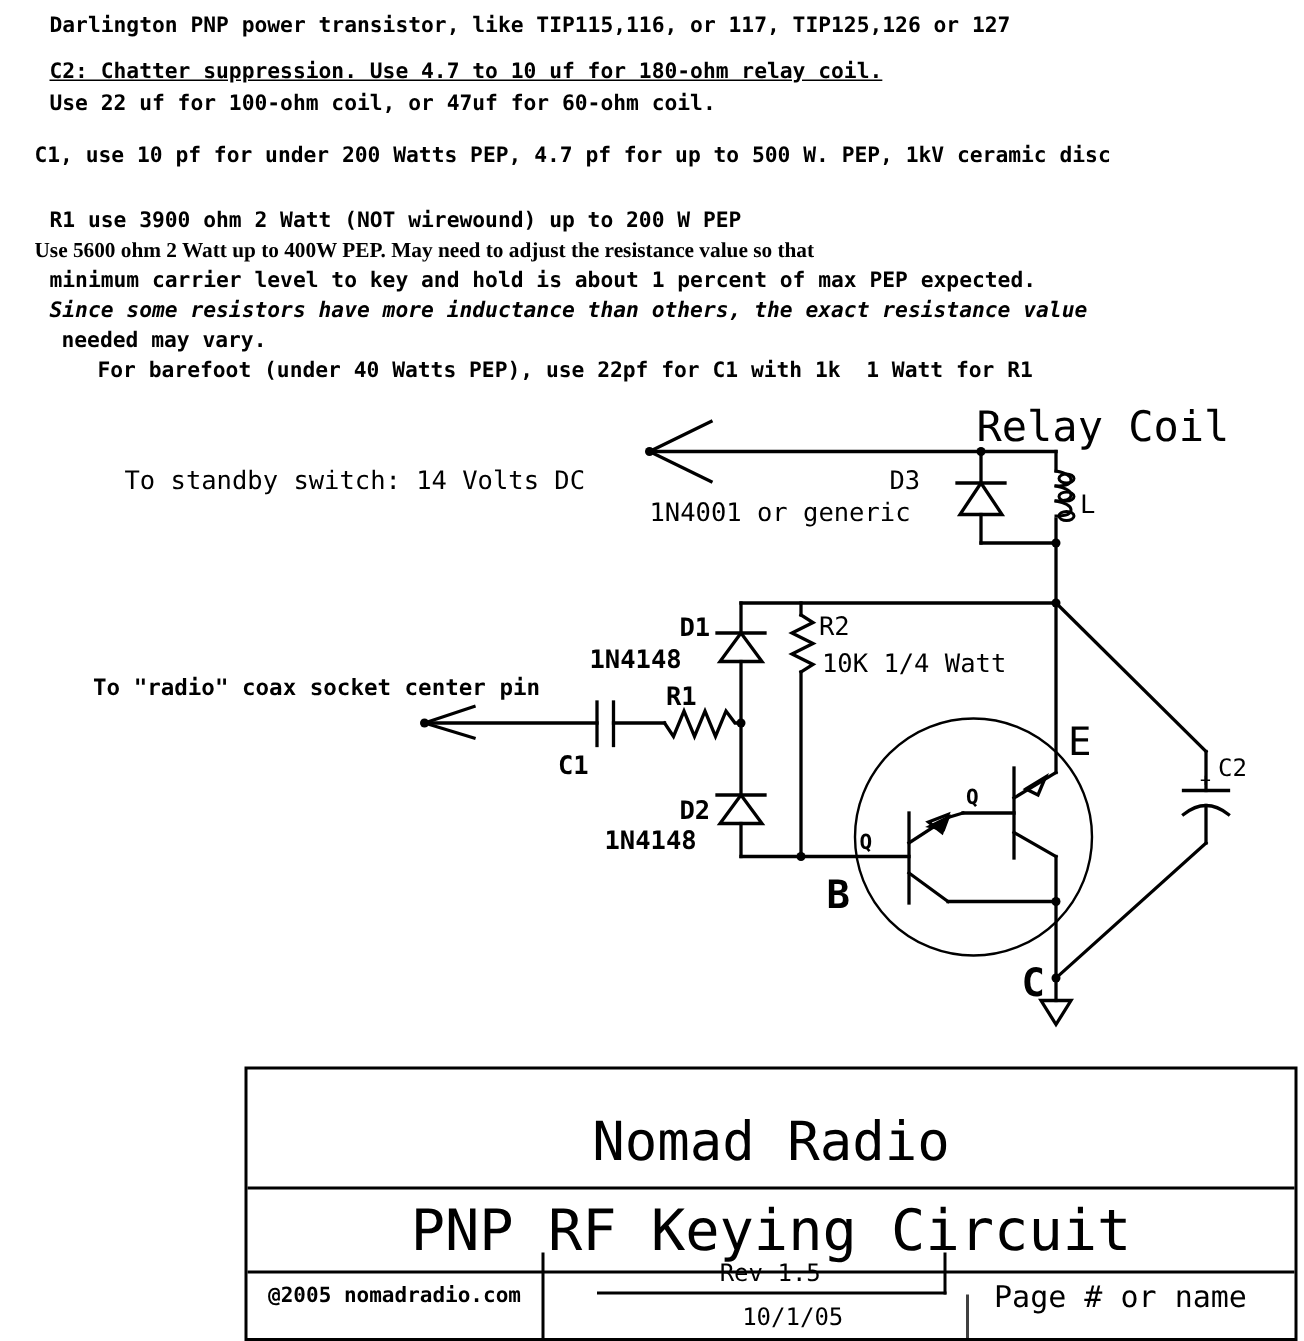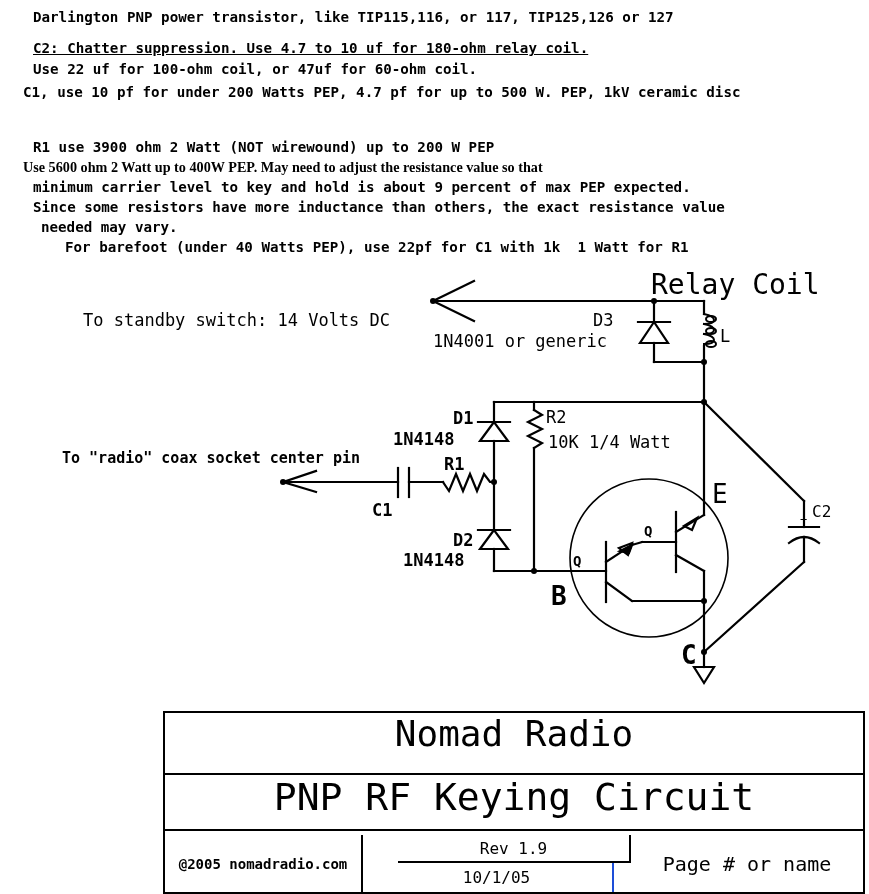--- a/index.html
+++ b/index.html
@@ -1,36 +1,36 @@
 <!DOCTYPE html>
 <html><head>
   <meta charset="utf-8">
   <style>
     html, body { margin: 0; padding: 0; background: #ffffff; }
     body { width: 869px; height: 894px; position: relative; overflow: hidden; font-family: "DejaVu Sans Mono", monospace; color: #000; }
     .note { position: absolute; font-family: "DejaVu Sans Mono", monospace; font-size: 14.2px; font-weight: bold; white-space: pre; letter-spacing: 0px; line-height: 16px; }
     svg { position: absolute; left: 0; top: 0; }
     .lbl { font-family: "DejaVu Sans Mono", monospace; fill: #000; }
     .tb { position: absolute; border: 2px solid #000; box-sizing: border-box; }
-    .tb-row { position: absolute; left: 0; right: 0; border-bottom: 2px solid #000; display: flex; justify-content: center; box-sizing: border-box; }
+    .tb-row { position: absolute; left: 0; right: 0; border-bottom: 2px solid #000; display: flex; align-items: center; justify-content: center; box-sizing: border-box; margin-top: 18px; }
     .tb-title { font-family: "DejaVu Sans Mono", monospace; font-size: 36px; }
     .tb-sub { font-family: "DejaVu Sans Mono", monospace; font-size: 38px; }
     .tb-cell { position: absolute; display: flex; align-items: center; justify-content: center; box-sizing: border-box; font-family: "DejaVu Sans Mono", monospace; }
   </style>
 </head>
 <body>
 
 <div class="note" style="left:33px; top:9px;text-align:right;">Darlington PNP power transistor, like TIP115,116, or 117, TIP125,126 or 127</div>
 <div class="note" style="left:33px; top:40px;text-decoration:underline;">C2: Chatter suppression. Use 4.7 to 10 uf for 180-ohm relay coil.</div>
 <div class="note" style="left:33px; top:61px;">Use 22 uf for 100-ohm coil, or 47uf for 60-ohm coil.</div>
-<div class="note" style="left:23px; top:84px;">C1, use 10 pf for under 200 Watts PEP, 4.7 pf for up to 500 W. PEP, 1kV ceramic disc</div>
+<div class="note" style="left:23px; top:96px;">C1, use 10 pf for under 200 Watts PEP, 4.7 pf for up to 500 W. PEP, 1kV ceramic disc</div>
 <div class="note" style="left:33px; top:139px;">R1 use 3900 ohm 2 Watt (NOT wirewound) up to 200 W PEP</div>
 <div class="note" style="left:23px; top:159px;font-family:Liberation Serif, serif;">Use 5600 ohm 2 Watt up to 400W PEP. May need to adjust the resistance value so that</div>
-<div class="note" style="left:33px; top:179px;">minimum carrier level to key and hold is about 9 percent of max PEP expected.</div>
-<div class="note" style="left:33px; top:199px;">Since some resistors have more inductance than others, the exact resistance value</div>
+<div class="note" style="left:33px; top:179px;">minimum carrier level to key and hold is about 1 percent of max PEP expected.</div>
+<div class="note" style="left:33px; top:199px;font-style:italic;">Since some resistors have more inductance than others, the exact resistance value</div>
 <div class="note" style="left:41px; top:219px;text-align:right;">needed may vary.</div>
 <div class="note" style="left:33px; top:239px;margin-left:32px;">For barefoot (under 40 Watts PEP), use 22pf for C1 with 1k  1 Watt for R1</div>
 
 <svg width="869" height="710" viewBox="0 0 869 710" xmlns="http://www.w3.org/2000/svg">
   <g stroke="#000" stroke-width="2.2" fill="none" stroke-linecap="square">
 
     <g>
       <line x1="433" y1="301" x2="474" y2="281"></line>
       <line x1="433" y1="301" x2="474" y2="321"></line>
     </g>
@@ -157,21 +157,21 @@
   <div class="tb-row" style="top:0; height:62px;">
     <span class="tb-title">Nomad Radio</span>
   </div>
   <div class="tb-row" style="top:62px; height:56px;">
     <span class="tb-sub">PNP RF Keying Circuit</span>
   </div>
   <div class="tb-cell" style="left:0; top:122px; width:198px; height:57px; border-right:2px solid #000; font-size:14px; font-weight:bold;">
     <span>@2005 nomadradio.com</span>
   </div>
   <div class="tb-cell" style="left:233px; top:122px; width:233px; height:28px; border-right:2px solid #000; border-bottom:2px solid #000; font-size:16px;">
-    <span>Rev 1.9</span>
+    <span>Rev 1.5</span>
   </div>
-  <div class="tb-cell" style="left:216px; top:150px; width:233px; height:29px; border-right:2px solid #1d4ed8; font-size:16px;">
+  <div class="tb-cell" style="left:248px; top:150px; width:233px; height:29px; border-right:2px solid #404040; font-size:16px;">
     <span>10/1/05</span>
   </div>
   <div class="tb-cell" style="left:466px; top:122px; width:232px; height:57px; font-size:20px;border-radius:13px;">
     <span>Page # or name</span>
   </div>
 </div>
 
 </body></html>

